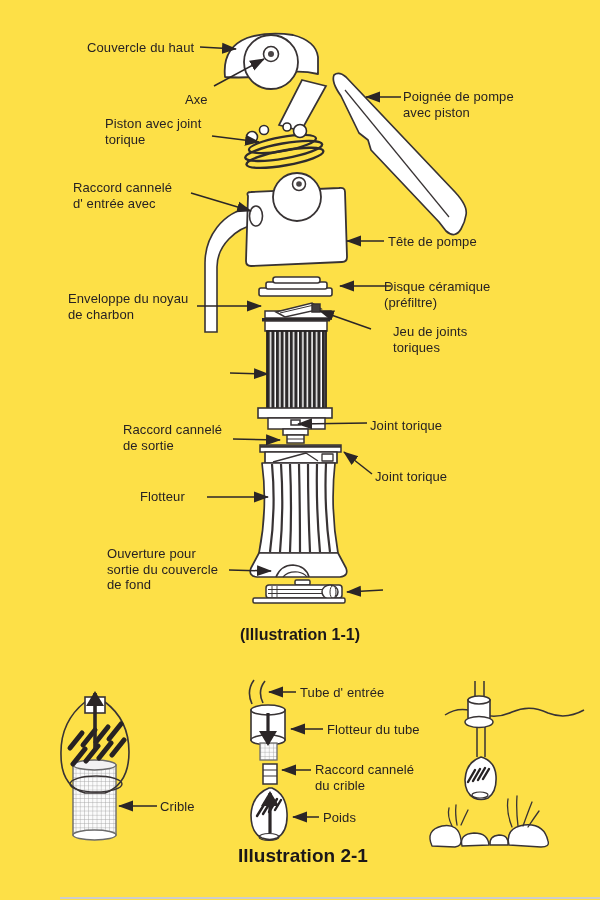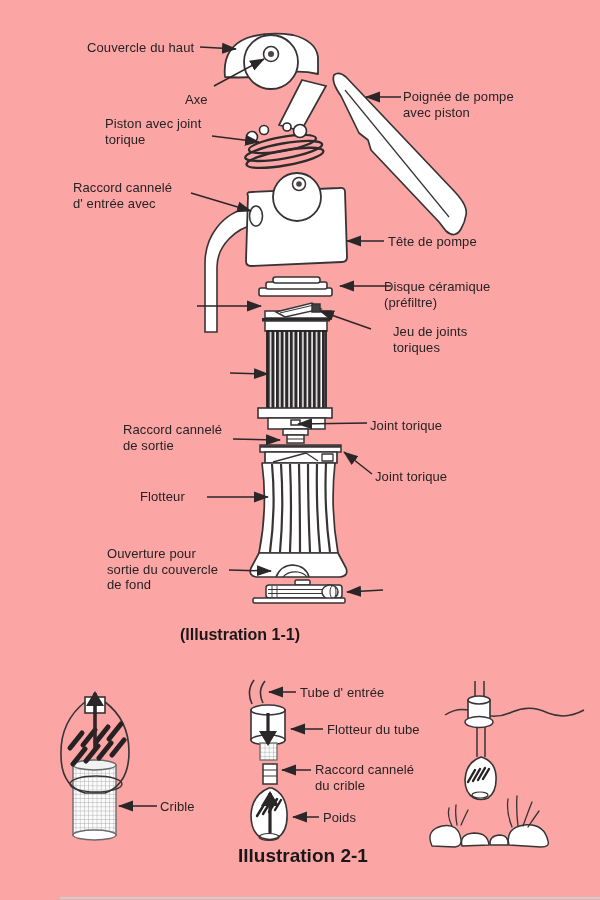--- a/index.html
+++ b/index.html
@@ -1,23 +1,23 @@
 <!DOCTYPE html>
 <html><head>
 <meta charset="utf-8">
 <style>
   html,body{margin:0;padding:0;background:#ffffff;}
-  .page{position:relative;width:600px;height:900px;background:#fca5a5;overflow:hidden;
+  .page{position:relative;width:600px;height:900px;background:#fde047;overflow:hidden;
         font-family:"Liberation Sans",sans-serif;}
   .art{position:absolute;left:0;top:0;z-index:1;}
   .lbl{position:absolute;z-index:2;font:13px/1.2 "Liberation Sans",sans-serif;
        color:#272223;white-space:pre-line;letter-spacing:.1px;}
   .cap{position:absolute;z-index:2;font-family:"Liberation Sans",sans-serif;
        font-weight:bold;color:#1c1819;white-space:pre-line;}
-  .cap1{left:180px;top:626px;width:240px;font-size:16px;}
+  .cap1{left:180px;top:626px;width:240px;text-align:center;font-size:16px;}
   .cap2{left:238px;top:845px;font-size:19px;}
   .bottom-rule{position:absolute;left:60px;right:0;bottom:1px;height:2px;background:#cdcdcd;z-index:2;}
 </style>
 </head>
 <body>
 
 <div class="page">
 
   <svg class="art" width="600" height="900" viewBox="0 0 600 900">
     <defs>
@@ -218,20 +218,22 @@
   <div class="lbl" style="left:185px;top:92px">Axe</div>
   <div class="lbl" style="left:105px;top:116px">Piston avec joint
 torique</div>
   <div class="lbl" style="left:403px;top:89px">Poignée de pompe
 avec piston</div>
   <div class="lbl" style="left:73px;top:180px">Raccord cannelé
 d' entrée avec</div>
   <div class="lbl" style="left:388px;top:234px">Tête de pompe</div>
   <div class="lbl" style="left:384px;top:279px">Disque céramique
 (préfiltre)</div>
+  <div class="lbl" style="left:68px;top:291px">Enveloppe du noyau
+de charbon</div>
   <div class="lbl" style="left:393px;top:324px">Jeu de joints
 toriques</div>
   <div class="lbl" style="left:123px;top:422px">Raccord cannelé
 de sortie</div>
   <div class="lbl" style="left:370px;top:418px">Joint torique</div>
   <div class="lbl" style="left:375px;top:469px">Joint torique</div>
   <div class="lbl" style="left:140px;top:489px">Flotteur</div>
   <div class="lbl" style="left:107px;top:546px">Ouverture pour
 sortie du couvercle
 de fond</div>

